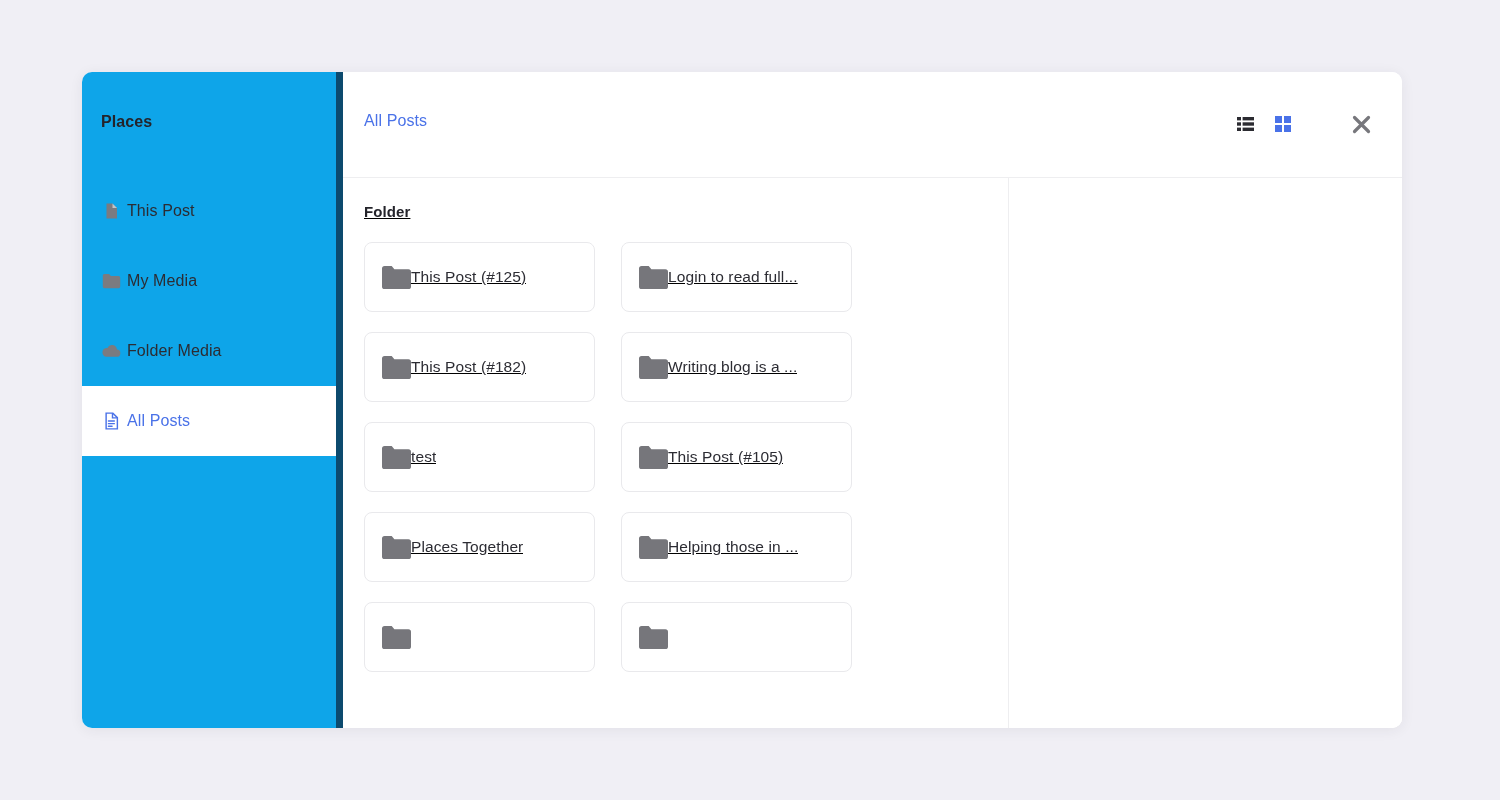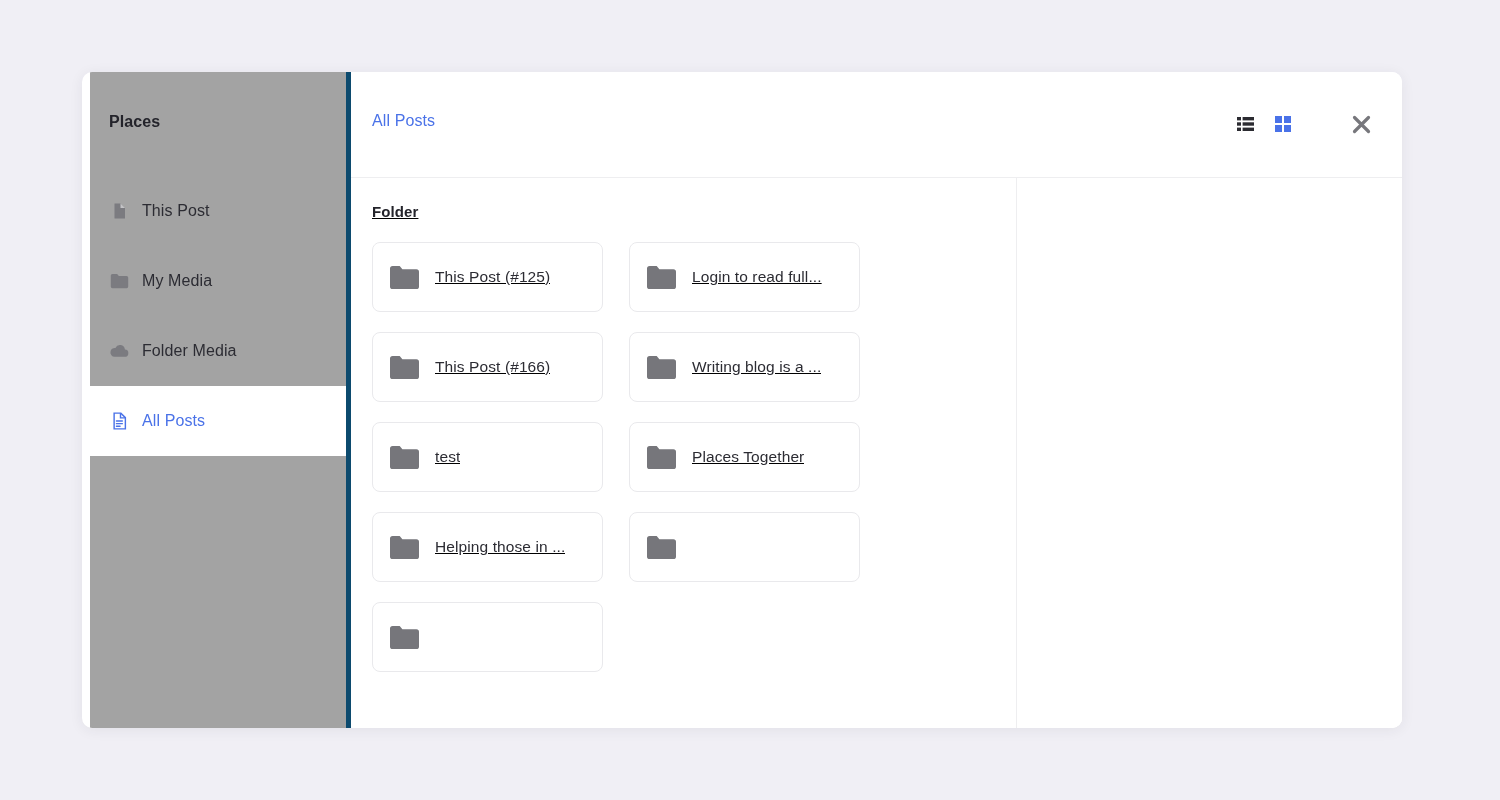--- a/index.html
+++ b/index.html
@@ -18,44 +18,43 @@
     border-radius: 10px;
     box-shadow: 0 2px 14px rgba(40,40,60,0.07);
     display: flex;
     overflow: hidden;
   }
 
   
   #sidebar {
     width: 261px;
     flex: 0 0 261px;
-    background: #a3a3a3;
-    border-right: 5px solid #0c4a6e;
+    background: #0ea5e9;
+    border-right: 7px solid #0c4a6e;
     position: relative;
-    margin-left: 8px;
   }
   #places-title {
     position: absolute;
     left: 19px; top: 41px;
     font-size: 16px;
     font-weight: bold;
     color: #24242b;
     letter-spacing: .1px;
   }
   #nav-list {
     position: absolute;
     top: 104px; left: 0; right: 0;
     list-style: none;
   }
   .nav-item {
     height: 70px;
     display: flex;
     align-items: center;
     padding-left: 19px;
-    gap: 13px;
+    gap: 6px;
     cursor: pointer;
     background: transparent;
   }
   .nav-item.active {
     background: #ffffff;
   }
   .nav-label {
     font-size: 16px;
     color: #2c2c33;
     letter-spacing: .1px;
@@ -141,21 +140,20 @@
     gap: 20px 26px;
   }
   .folder-card {
     height: 70px;
     border: 1px solid #e9e9ec;
     border-radius: 8px;
     background: #fff;
     display: flex;
     align-items: center;
     padding-left: 17px;
-    gap: 16px;
     cursor: pointer;
     overflow: hidden;
   }
   .folder-ico { flex: 0 0 29px; width: 29px; height: 23px; }
   .folder-name {
     font-size: 15.5px;
     color: #2c2c33;
     white-space: nowrap;
     overflow: hidden;
     letter-spacing: .1px;
@@ -273,21 +271,21 @@
     </span>
     <span class="folder-name">Login to read full...</span>
   </div>
 
   <div class="folder-card">
     <span class="folder-ico">
       <svg viewBox="0 0 29 23" width="29" height="23">
                   <path d="M0 2.6A2.6 2.6 0 0 1 2.6 0h7.1l2.7 3.2h14A2.6 2.6 0 0 1 29 5.8V20.4A2.6 2.6 0 0 1 26.4 23H2.6A2.6 2.6 0 0 1 0 20.4z" fill="#76767b"></path>
                 </svg>
     </span>
-    <span class="folder-name">This Post (#166)</span>
+    <span class="folder-name">This Post (#182)</span>
   </div>
 
   <div class="folder-card">
     <span class="folder-ico">
       <svg viewBox="0 0 29 23" width="29" height="23">
                   <path d="M0 2.6A2.6 2.6 0 0 1 2.6 0h7.1l2.7 3.2h14A2.6 2.6 0 0 1 29 5.8V20.4A2.6 2.6 0 0 1 26.4 23H2.6A2.6 2.6 0 0 1 0 20.4z" fill="#76767b"></path>
                 </svg>
     </span>
     <span class="folder-name">Writing blog is a ...</span>
   </div>
@@ -296,20 +294,28 @@
 
   <div class="folder-card">
     <span class="folder-ico">
       <svg viewBox="0 0 29 23" width="29" height="23">
                   <path d="M0 2.6A2.6 2.6 0 0 1 2.6 0h7.1l2.7 3.2h14A2.6 2.6 0 0 1 29 5.8V20.4A2.6 2.6 0 0 1 26.4 23H2.6A2.6 2.6 0 0 1 0 20.4z" fill="#76767b"></path>
                 </svg>
     </span>
     <span class="folder-name">test</span>
   </div>
 
+  <div class="folder-card">
+    <span class="folder-ico">
+      <svg viewBox="0 0 29 23" width="29" height="23">
+                  <path d="M0 2.6A2.6 2.6 0 0 1 2.6 0h7.1l2.7 3.2h14A2.6 2.6 0 0 1 29 5.8V20.4A2.6 2.6 0 0 1 26.4 23H2.6A2.6 2.6 0 0 1 0 20.4z" fill="#76767b"></path>
+                </svg>
+    </span>
+    <span class="folder-name">This Post (#105)</span>
+  </div>
 
   <div class="folder-card">
     <span class="folder-ico">
       <svg viewBox="0 0 29 23" width="29" height="23">
                   <path d="M0 2.6A2.6 2.6 0 0 1 2.6 0h7.1l2.7 3.2h14A2.6 2.6 0 0 1 29 5.8V20.4A2.6 2.6 0 0 1 26.4 23H2.6A2.6 2.6 0 0 1 0 20.4z" fill="#76767b"></path>
                 </svg>
     </span>
     <span class="folder-name">Places Together</span>
   </div>
 

